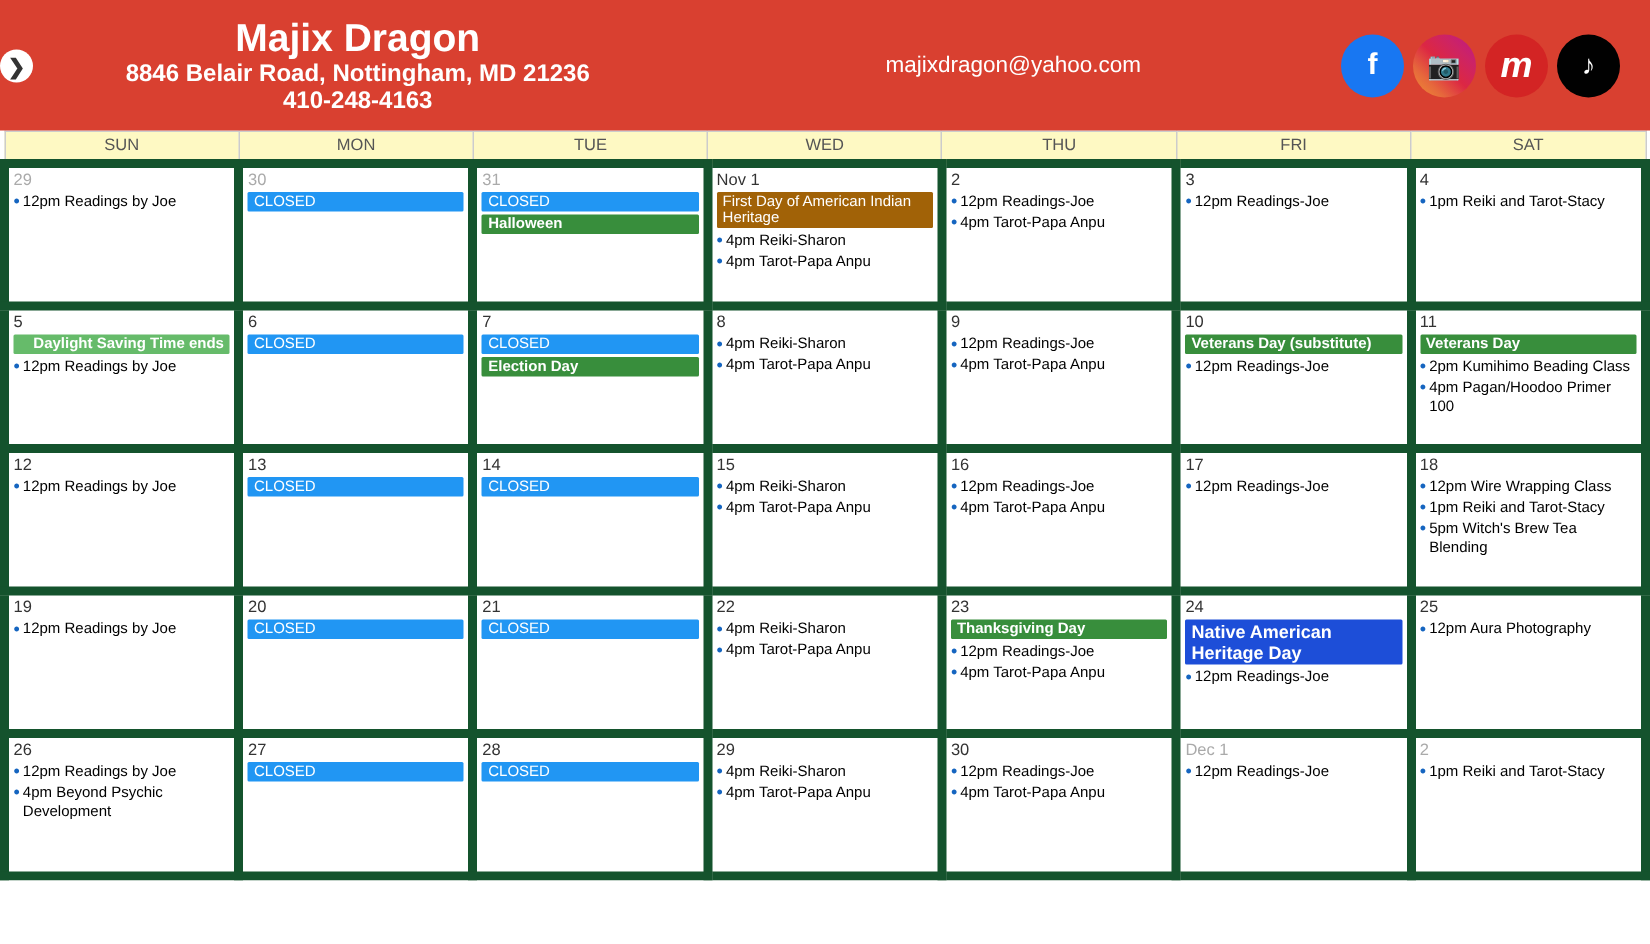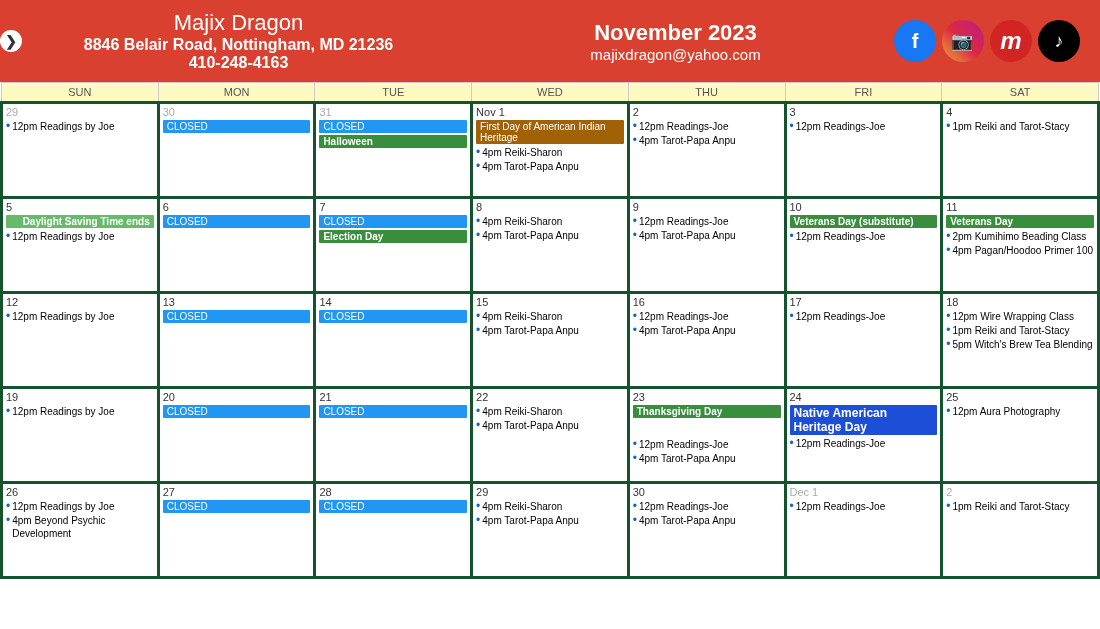--- a/index.html
+++ b/index.html
@@ -13,22 +13,22 @@
       align-items: center;
       justify-content: space-between;
       padding: 10px 20px;
       position: relative;
     }
     .header-left {
       text-align: center;
       flex: 1;
     }
     .header-left .biz-name {
-      font-size: 22px;
-      font-weight: normal;
+      font-size: 26px;
+      font-weight: bold;
     }
     .header-left .biz-address {
       font-size: 16px;
       font-weight: bold;
     }
     .header-left .biz-phone {
       font-size: 16px;
       font-weight: bold;
     }
     .header-center {
@@ -94,21 +94,21 @@
     .calendar th {
       background: #fef9c3;
       border: 1px solid #ccc;
       text-align: center;
       padding: 3px;
       font-size: 11px;
       color: #555;
       font-weight: normal;
     }
     .calendar td {
-      border: 3px solid #14532d;
+      border: 6px solid #14532d;
       vertical-align: top;
       padding: 2px 3px;
       width: 157px;
       height: 95px;
       font-size: 10px;
     }
     .day-num {
       font-size: 11px;
       color: #333;
       margin-bottom: 2px;
@@ -170,21 +170,21 @@
       padding: 1px 4px;
       margin-bottom: 2px;
       font-size: 10px;
       font-weight: bold;
       border-radius: 1px;
     }
     .thanksgiving-bar {
       background: #388e3c;
       color: white;
       padding: 1px 4px;
-      margin-bottom: 20px;
+      margin-bottom: 2px;
       font-size: 10px;
       font-weight: bold;
       border-radius: 1px;
     }
     .native-bar {
       background: #1d4ed8;
       color: white;
       padding: 1px 4px;
       margin-bottom: 2px;
       font-size: 12px;
@@ -199,21 +199,20 @@
 <body>
 
 <div class="header">
   <div class="nav-arrow">❯</div>
   <div class="header-left">
     <div class="biz-name">Majix Dragon</div>
     <div class="biz-address">8846 Belair Road, Nottingham, MD 21236</div>
     <div class="biz-phone">410-248-4163</div>
   </div>
   <div class="header-center">
-    <div class="month-year">November 2023</div>
     <div class="email">majixdragon@yahoo.com</div>
   </div>
   <div class="header-icons">
     <div class="social-icon fb-icon">f</div>
     <div class="social-icon ig-icon" style="font-size:18px;">📷</div>
     <div class="social-icon mx-icon" style="font-style:italic; font-size:24px;">m</div>
     <div class="social-icon tk-icon" style="font-size:18px;">♪</div>
   </div>
 </div>
 

